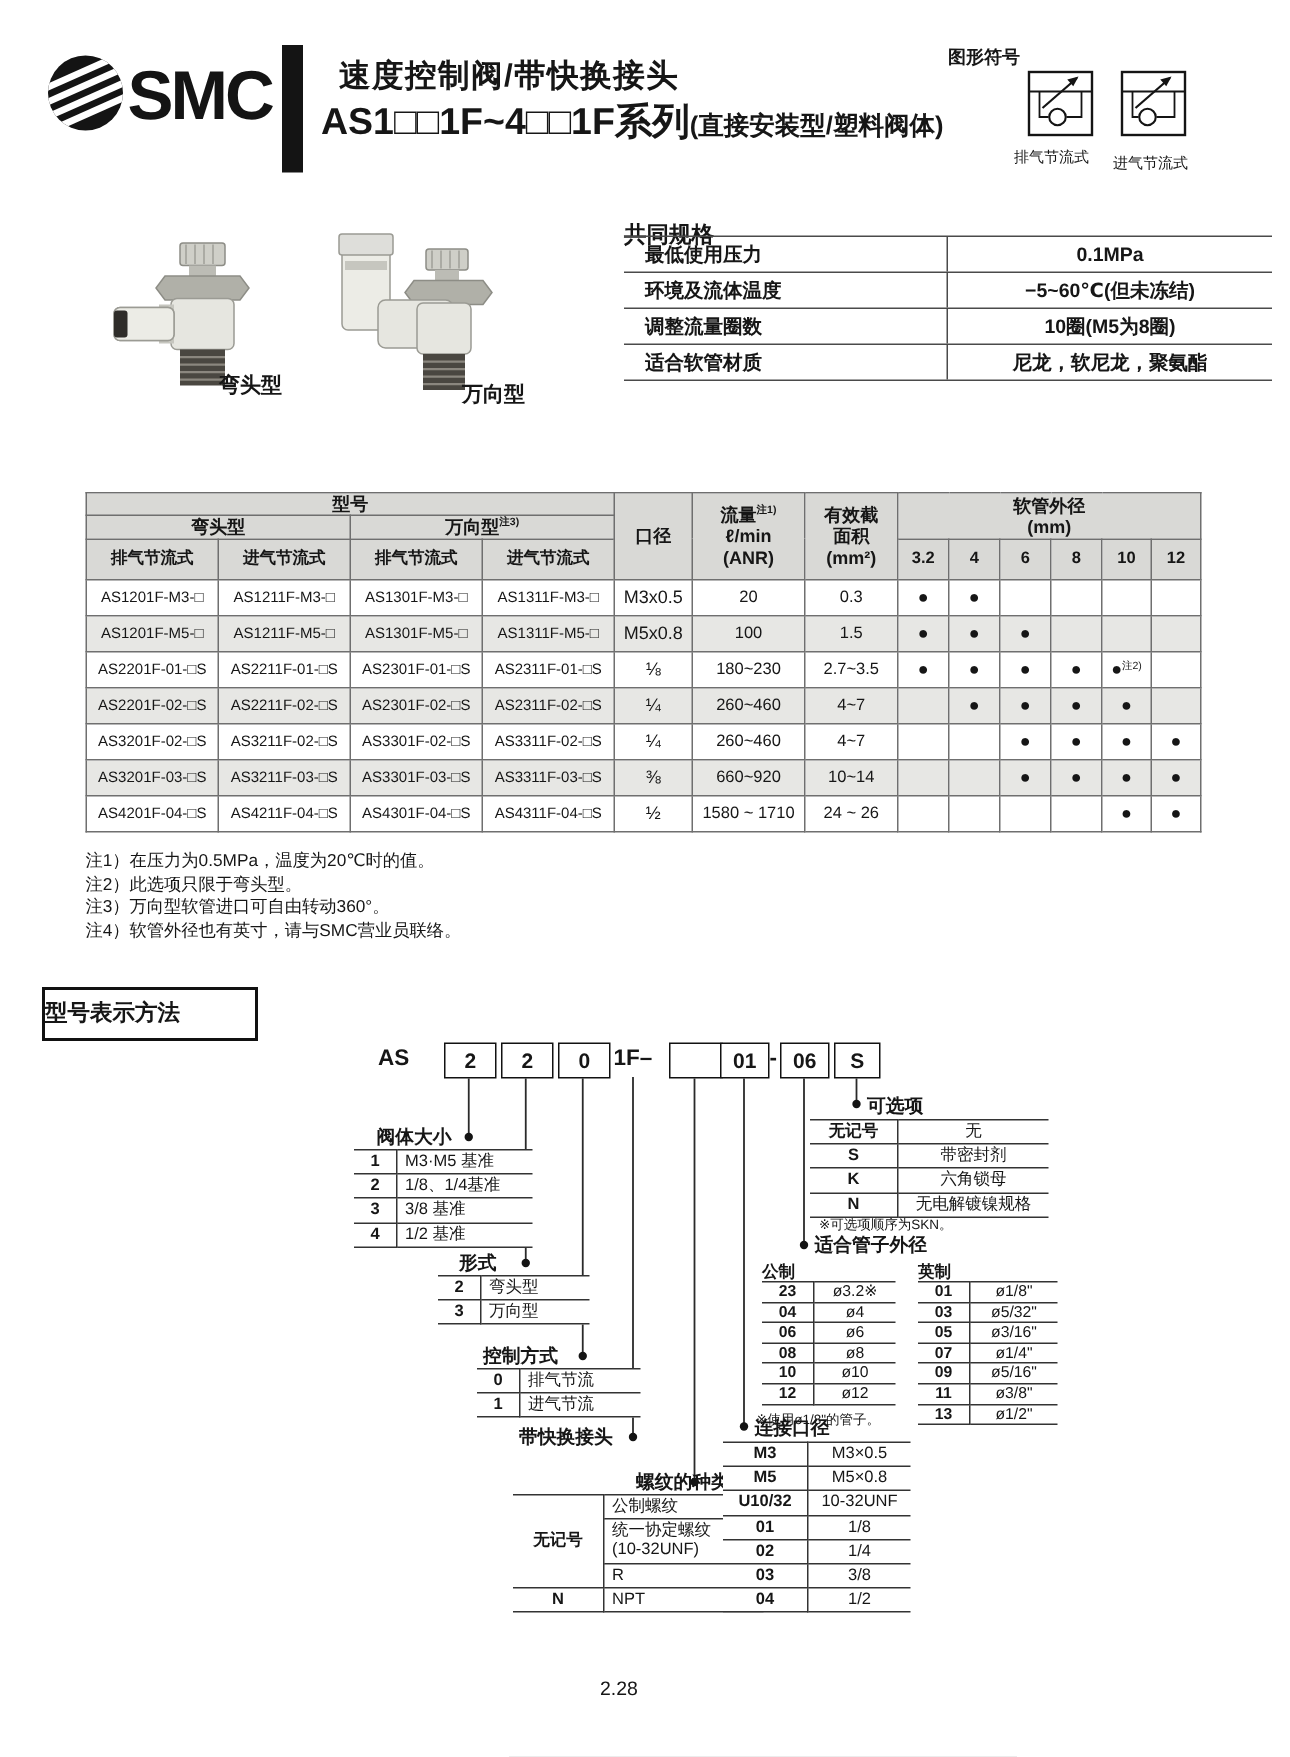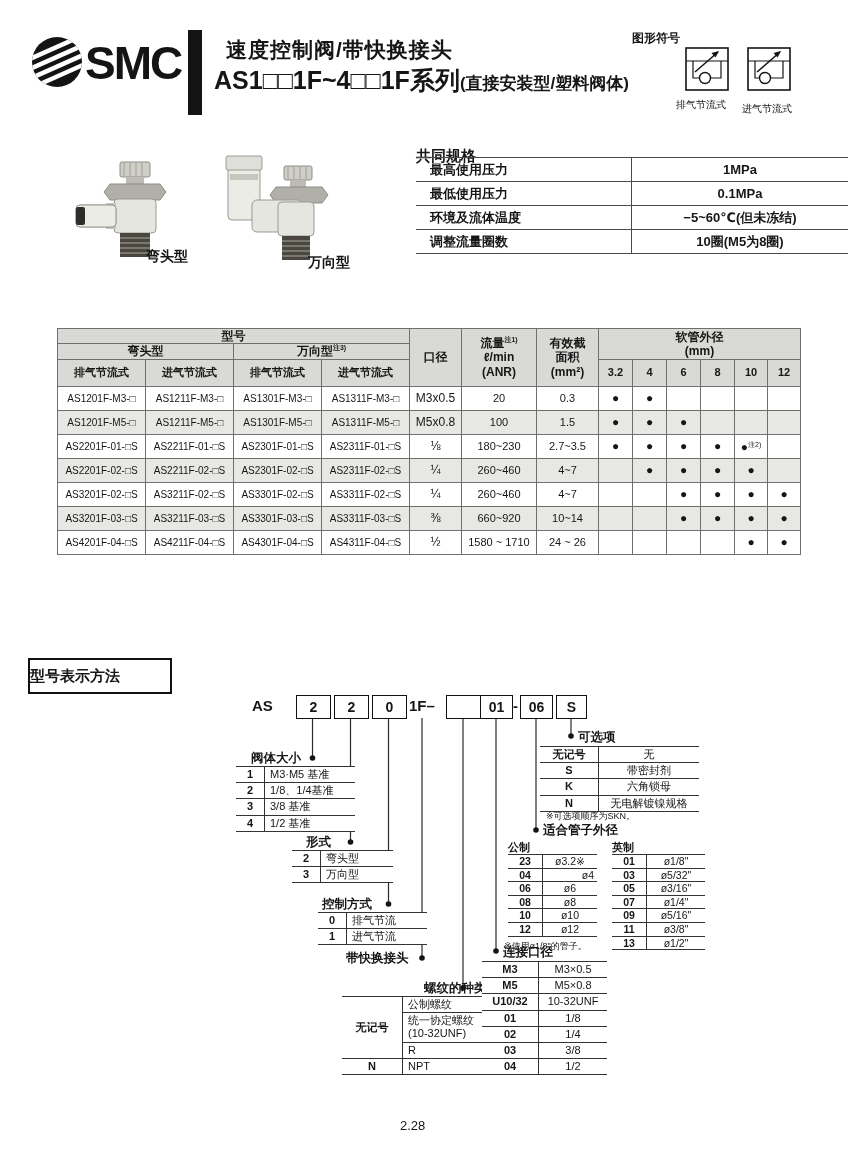--- a/index.html
+++ b/index.html
@@ -168,34 +168,34 @@
         </g>
     </svg>
   </div>
   <div class="abs b" style="left:146px;top:248px;font-size:14px;">弯头型</div>
   <div class="abs b" style="left:308px;top:254px;font-size:14px;">万向型</div>
 
   <div class="abs sectitle" style="left:416px;top:135px;margin-top:12px;">共同规格</div>
   <table class="spec abs" style="left:416px;top:157px;">
     <tbody id="spec-body">
         <tr>
-          <td class="k">最高使用压力</td>
-          <td class="v">1MPa</td>
-        </tr>
-        <tr>
           <td class="k">最低使用压力</td>
           <td class="v">0.1MPa</td>
         </tr>
         <tr>
           <td class="k">环境及流体温度</td>
           <td class="v">−5~60℃(但未冻结)</td>
         </tr>
         <tr>
           <td class="k">调整流量圈数</td>
           <td class="v">10圈(M5为8圈)</td>
+        </tr>
+        <tr>
+          <td class="k">适合软管材质</td>
+          <td class="v">尼龙，软尼龙，聚氨酯</td>
         </tr>
       </tbody>
   </table>
 
   <table class="main abs" style="left:57px;top:328px;">
     <colgroup>
       <col style="width:88px">
         <col style="width:88px">
         <col style="width:88px">
         <col style="width:88px">
@@ -336,20 +336,26 @@
           <td></td>
           <td></td>
           <td></td>
           <td></td>
           <td><span class="dot">●</span></td>
           <td><span class="dot">●</span></td>
         </tr>
       </tbody>
   </table>
 
+  <div class="abs notes" style="left:57px;top:567px;" id="note-list">
+      <div>注1）在压力为0.5MPa，温度为20℃时的值。</div>
+      <div>注2）此选项只限于弯头型。</div>
+      <div>注3）万向型软管进口可自由转动360°。</div>
+      <div>注4）软管外径也有英寸，请与SMC营业员联络。</div>
+    </div>
 
   <div class="abs codebox-title" style="left:28px;top:658px;">型号表示方法</div>
 
   <div class="abs" id="diagram" style="left:0;top:650px;width:860px;height:445px;">
 
     <svg class="abs" style="left:0;top:0;" width="860" height="445">
       <g stroke="#2a2a2a" stroke-width="1.2">
         <line x1="312.5" y1="68" x2="312.5" y2="108"></line>
         <line x1="350.5" y1="68" x2="350.5" y2="192"></line>
         <line x1="388.5" y1="68" x2="388.5" y2="254"></line>
@@ -481,21 +487,21 @@
     <div class="dlabel" style="left:543px;top:172px;">适合管子外径</div>
     <div class="subhead" style="left:508px;top:190px;">公制</div>
     <table class="mini cv small abs" style="left:508px;top:204px;">
         <tbody id="tb-metric">
           <tr>
             <td class="k" style="width: 28px;">23</td>
             <td class="v" style="width: 48px;">ø3.2※</td>
           </tr>
           <tr>
             <td class="k" style="width: 28px;">04</td>
-            <td class="v" style="width: 48px; text-align: right;">ø4</td>
+            <td class="v" style="width: 48px;">ø4</td>
           </tr>
           <tr>
             <td class="k" style="width: 28px;">06</td>
             <td class="v" style="width: 48px;">ø6</td>
           </tr>
           <tr>
             <td class="k" style="width: 28px;">08</td>
             <td class="v" style="width: 48px;">ø8</td>
           </tr>
           <tr>

